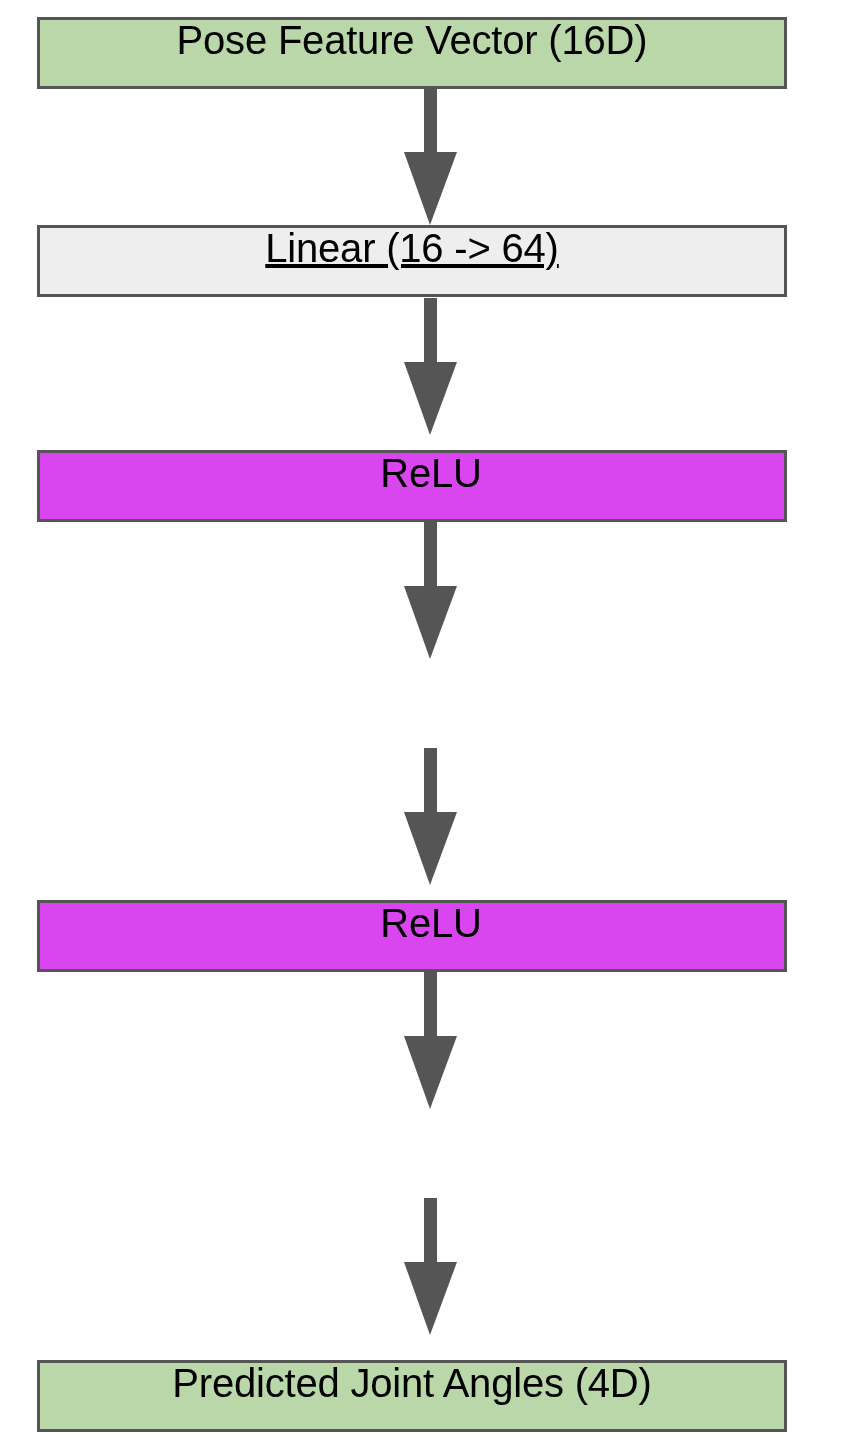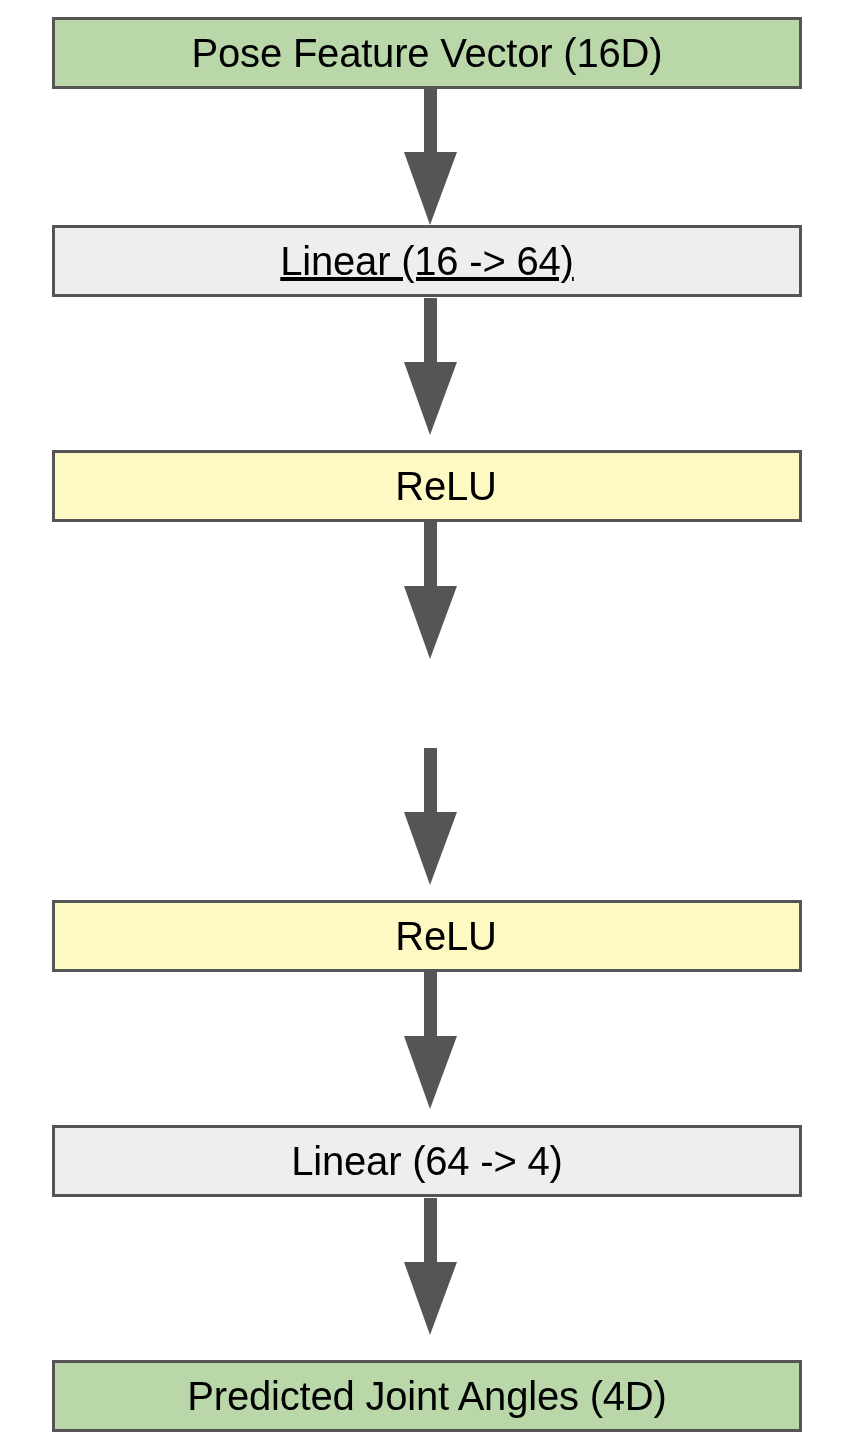--- a/index.html
+++ b/index.html
@@ -14,41 +14,41 @@
     overflow: hidden;
   }
   #diagram {
     position: relative;
     width: 862px;
     height: 1450px;
     background: #ffffff;
   }
   .node {
     position: absolute;
-    left: 52px;
+    left: 37px;
     width: 750px;
     height: 72px;
     box-sizing: border-box;
     border: 3px solid #555555;
     display: flex;
-    align-items: center;
+    align-items: flex-start;
     justify-content: center;
     z-index: 2;
   }
   .node .node-label {
     font-size: 40px;
     line-height: 1;
     color: #000000;
     letter-spacing: -0.2px;
     white-space: nowrap;
     font-family: "Liberation Sans", sans-serif;
   }
   .fill-green { background: #b9d7a8; }
   .fill-gray  { background: #eeeeee; }
-  .fill-pink  { background: #fef9c3; padding-left: 38px; }
+  .fill-pink  { background: #d946ef; padding-left: 38px; }
 
   .edge {
     position: absolute;
     left: 0;
     width: 862px;
     height: 140px;
     z-index: 1;
   }
   .edge svg { display: block; }
 </style>
@@ -109,21 +109,18 @@
 
   <div class="node fill-pink" style="top:450px;">
     <span class="node-label">ReLU</span>
   </div>
 
 
   <div class="node fill-pink" style="top:900px;">
     <span class="node-label">ReLU</span>
   </div>
 
-  <div class="node fill-gray" style="top:1125px;">
-    <span class="node-label">Linear (64 -&gt; 4)</span>
-  </div>
 
   <div class="node fill-green" style="top:1360px;">
     <span class="node-label">Predicted Joint Angles (4D)</span>
   </div>
 
 </div>
 
 </body></html>

